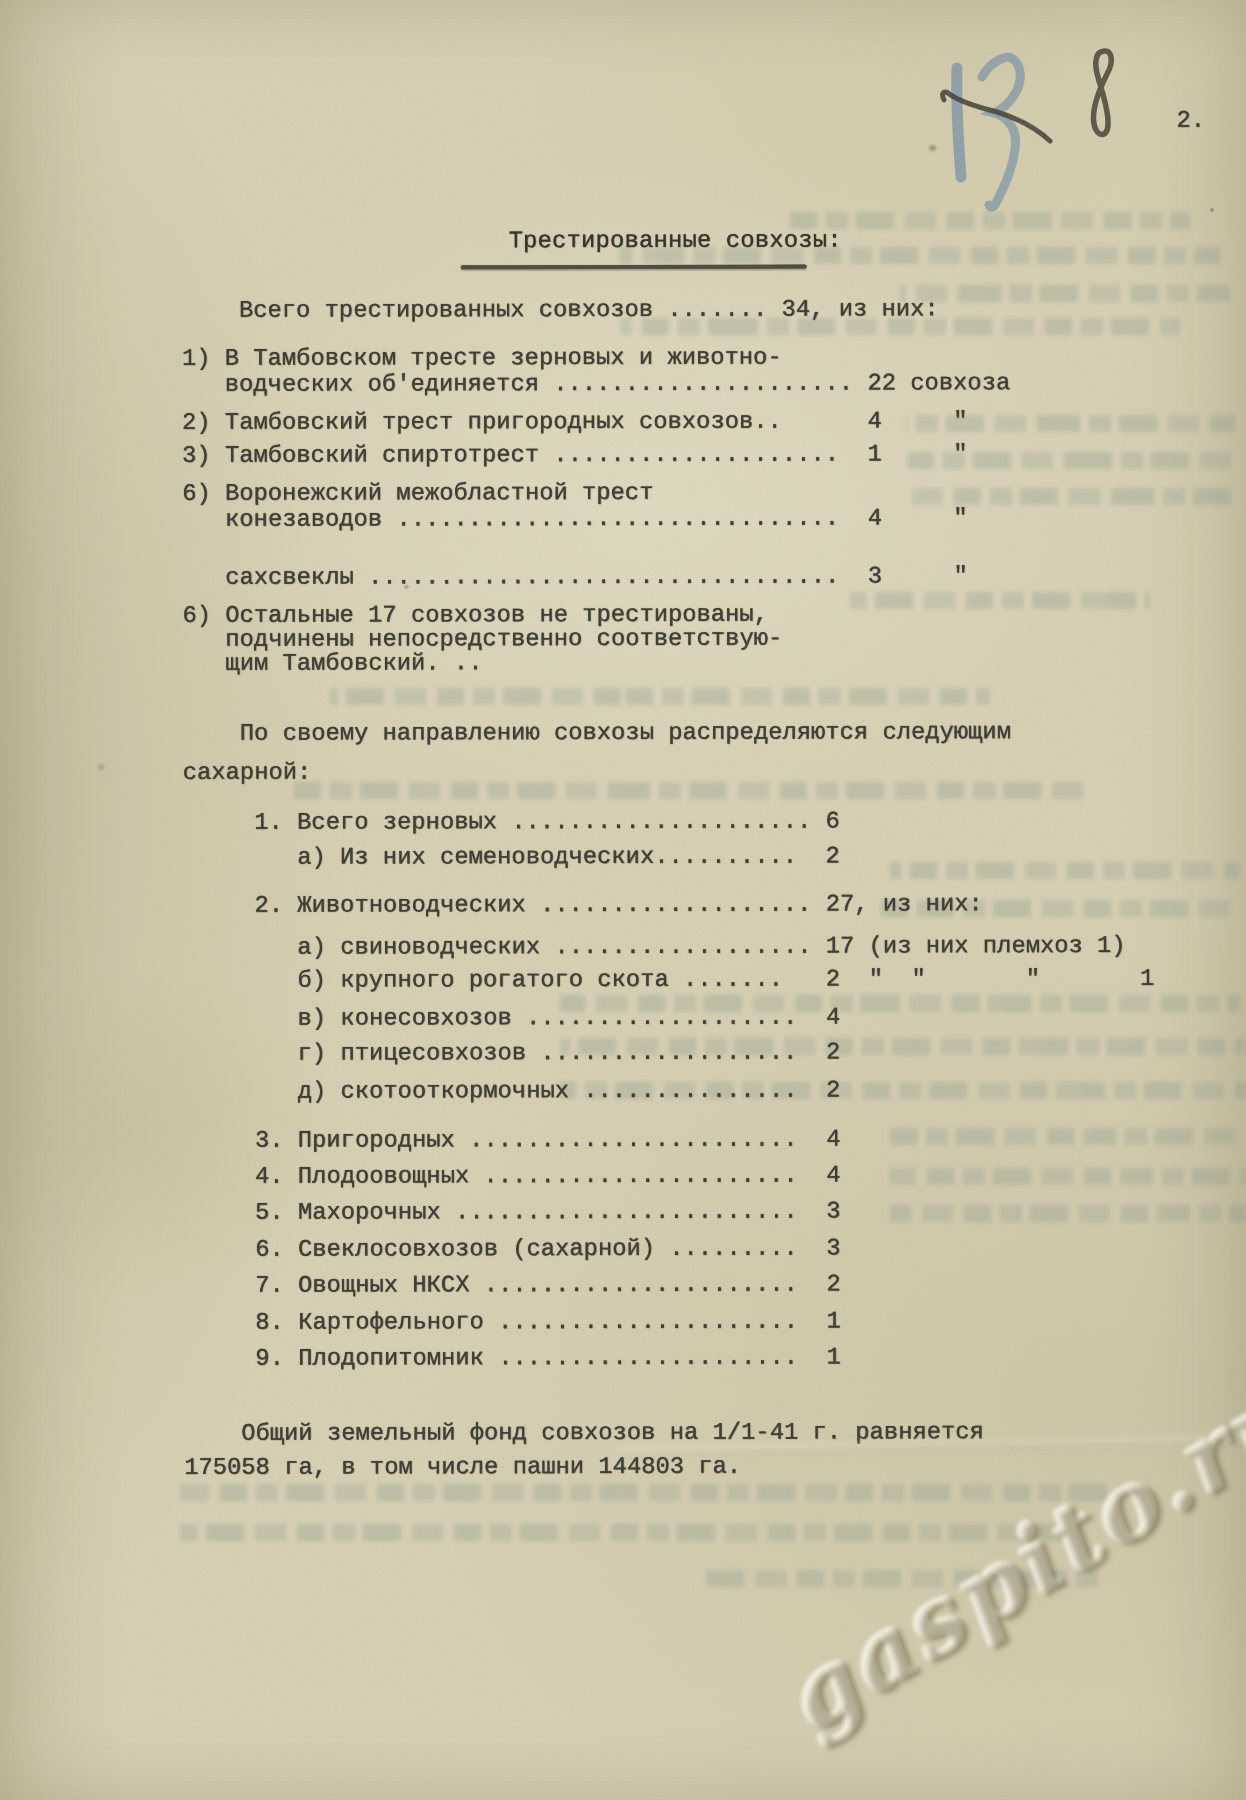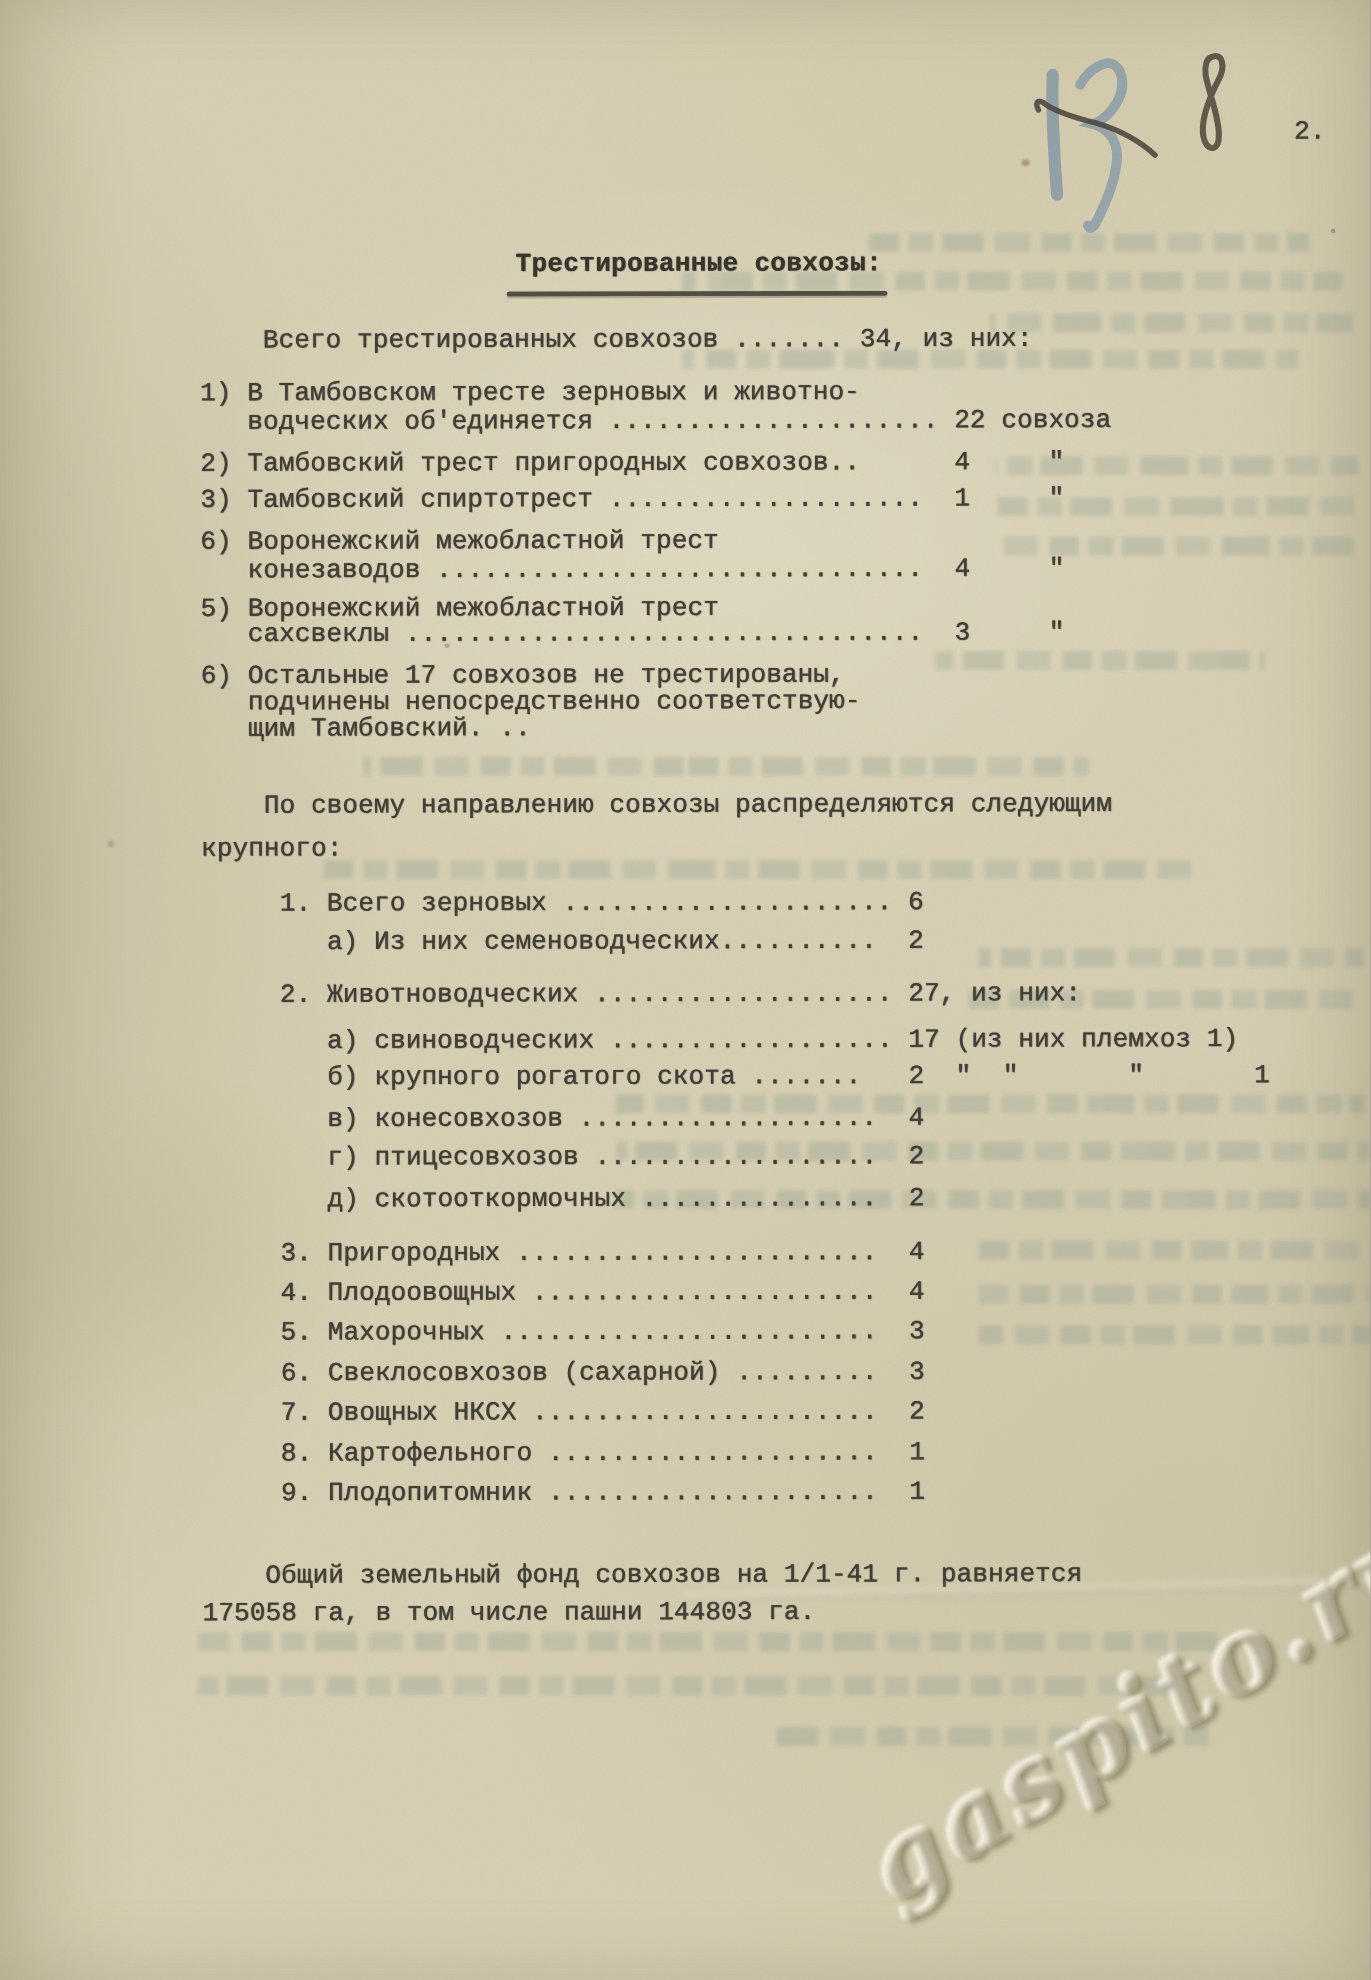--- a/index.html
+++ b/index.html
@@ -16,21 +16,21 @@
     box-shadow:inset 0 0 70px rgba(115,105,75,0.28);
     font-family:"Liberation Mono","DejaVu Sans Mono",monospace;
   }
   .noise{position:absolute;inset:0;mix-blend-mode:multiply;opacity:.07;pointer-events:none;}
   #typed{position:absolute;inset:0;transform:rotate(-0.12deg);}
   .ln{
     position:absolute;left:183px;white-space:pre;
     font-size:23.8px;line-height:28px;color:#413e36;
     text-shadow:0 0 1px rgba(63,60,52,.85), 0.6px 0.4px 0.7px rgba(63,60,52,.45);
   }
-  .title{font-weight:bold;color:#37342c;letter-spacing:.2px;}
+  .title{font-weight:normal;color:#37342c;letter-spacing:.2px;margin-left:40px;}
   .title-underline{
     position:absolute;height:4px;background:#3f3c33;opacity:.88;border-radius:2px;
     box-shadow:0 2px 0 rgba(63,60,51,.28), 0 0 1px rgba(63,60,51,.8);
   }
   .bleed{
     position:absolute;height:17px;filter:blur(2px);opacity:.85;pointer-events:none;
     background-image:repeating-linear-gradient(90deg,
       rgba(124,143,134,0.30) 0 27px, rgba(124,143,134,0) 27px 36px,
       rgba(124,143,134,0.26) 36px 58px, rgba(124,143,134,0) 58px 66px,
       rgba(124,143,134,0.30) 66px 104px, rgba(124,143,134,0) 104px 115px,
@@ -89,28 +89,27 @@
     <div class="title-underline" style="left:462px;top:265px;width:346px"></div>
 
     <div class="ln" style="top:296px">    Всего трестированных совхозов ....... 34, из них:</div>
 
     <div class="ln" style="top:344px">1) В Тамбовском тресте зерновых и животно-</div>
     <div class="ln" style="top:370px">   водческих об'единяется ..................... 22 совхоза</div>
     <div class="ln" style="top:408px">2) Тамбовский трест пригородных совхозов..      4     "</div>
     <div class="ln" style="top:441px">3) Тамбовский спиртотрест ....................  1     "</div>
     <div class="ln" style="top:479px">6) Воронежский межобластной трест</div>
     <div class="ln" style="top:505px">   конезаводов ...............................  4     "</div>
-    <div class="ln" style="top:540px">5) Воронежский межобластной трест</div>
     <div class="ln" style="top:563px">   сахсвеклы .................................  3     "</div>
     <div class="ln" style="top:601px">6) Остальные 17 совхозов не трестированы,</div>
     <div class="ln" style="top:625px">   подчинены непосредственно соответствую-</div>
     <div class="ln" style="top:649px">   щим Тамбовский. ..</div>
 
     <div class="ln" style="top:719px">    По своему направлению совхозы распределяются следующим</div>
-    <div class="ln" style="top:758px">крупного:</div>
+    <div class="ln" style="top:758px">сахарной:</div>
 
     <div class="ln" style="top:808px">     1. Всего зерновых ..................... 6</div>
     <div class="ln" style="top:843px">        а) Из них семеноводческих..........  2</div>
     <div class="ln" style="top:891px">     2. Животноводческих ................... 27, из них:</div>
     <div class="ln" style="top:933px">        а) свиноводческих .................. 17 (из них племхоз 1)</div>
     <div class="ln" style="top:966px">        б) крупного рогатого скота .......   2  "  "       "       1</div>
     <div class="ln" style="top:1004px">        в) конесовхозов ...................  4</div>
     <div class="ln" style="top:1039px">        г) птицесовхозов ..................  2</div>
     <div class="ln" style="top:1077px">        д) скотооткормочных ...............  2</div>
     <div class="ln" style="top:1126px">     3. Пригородных .......................  4</div>

